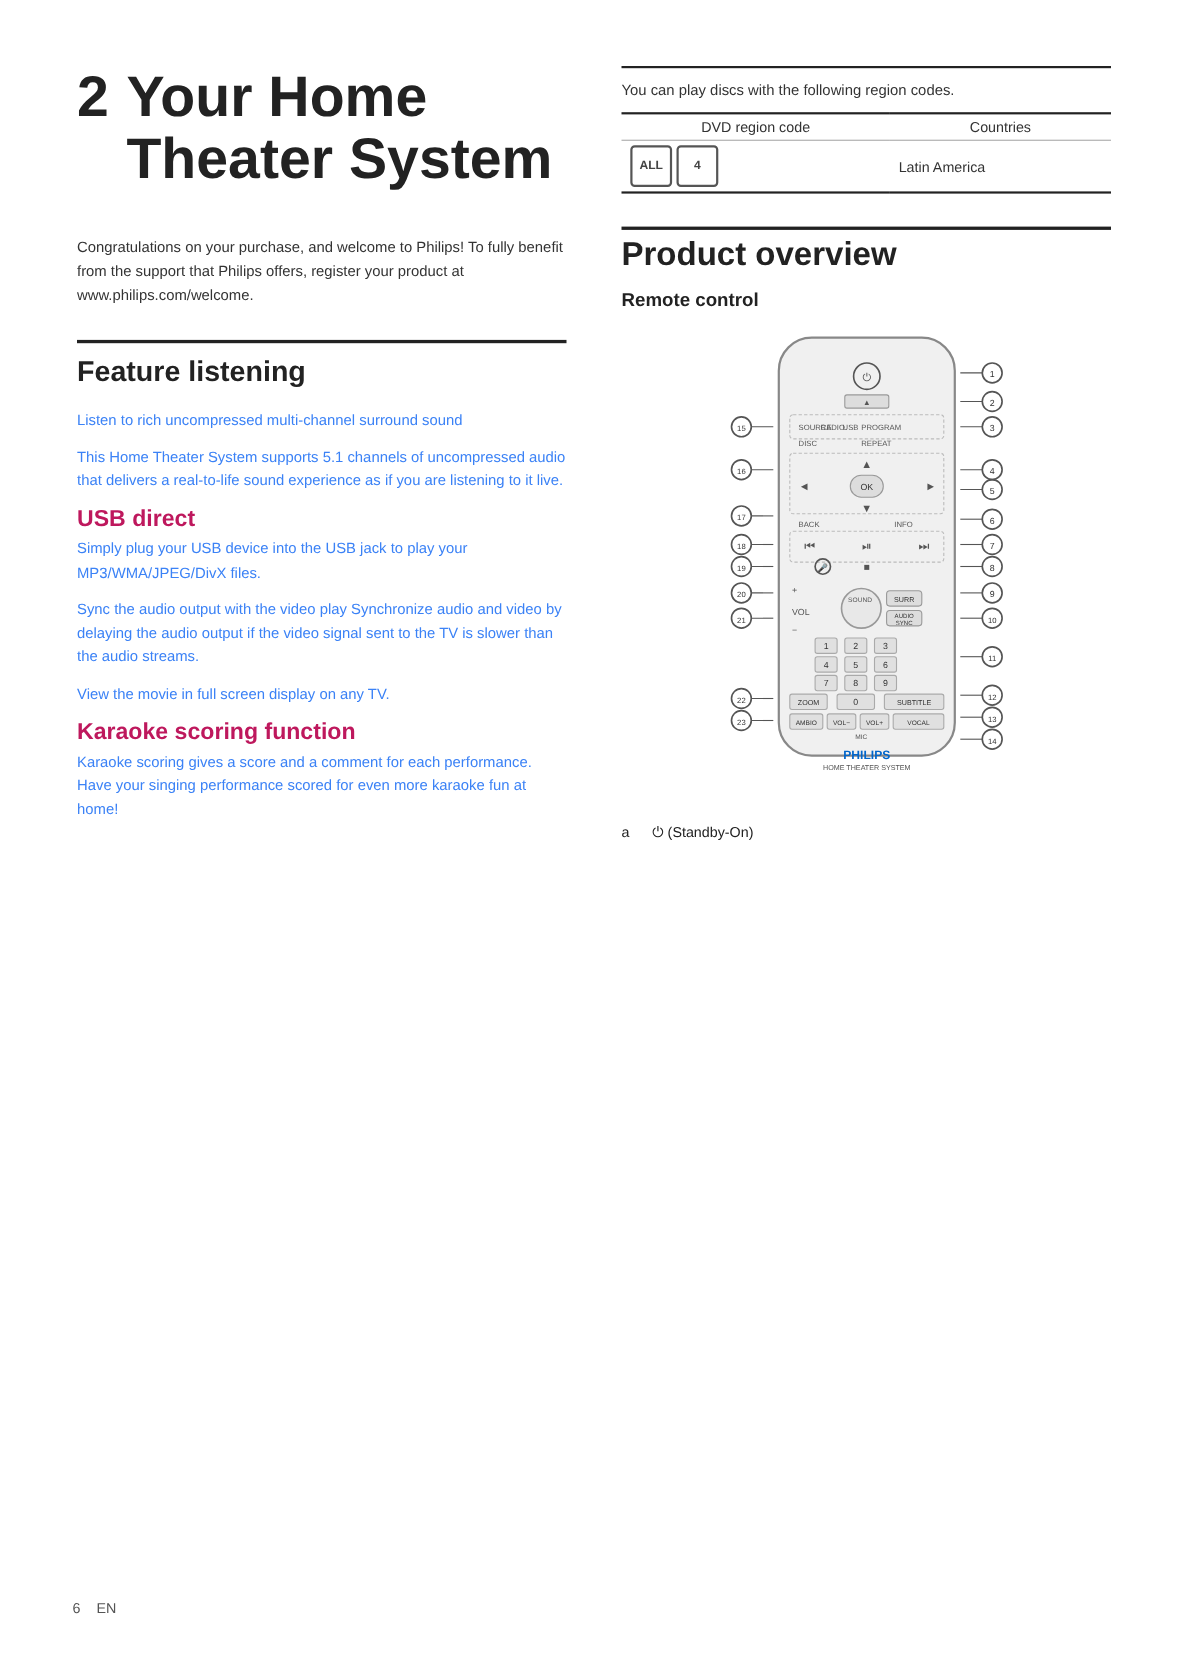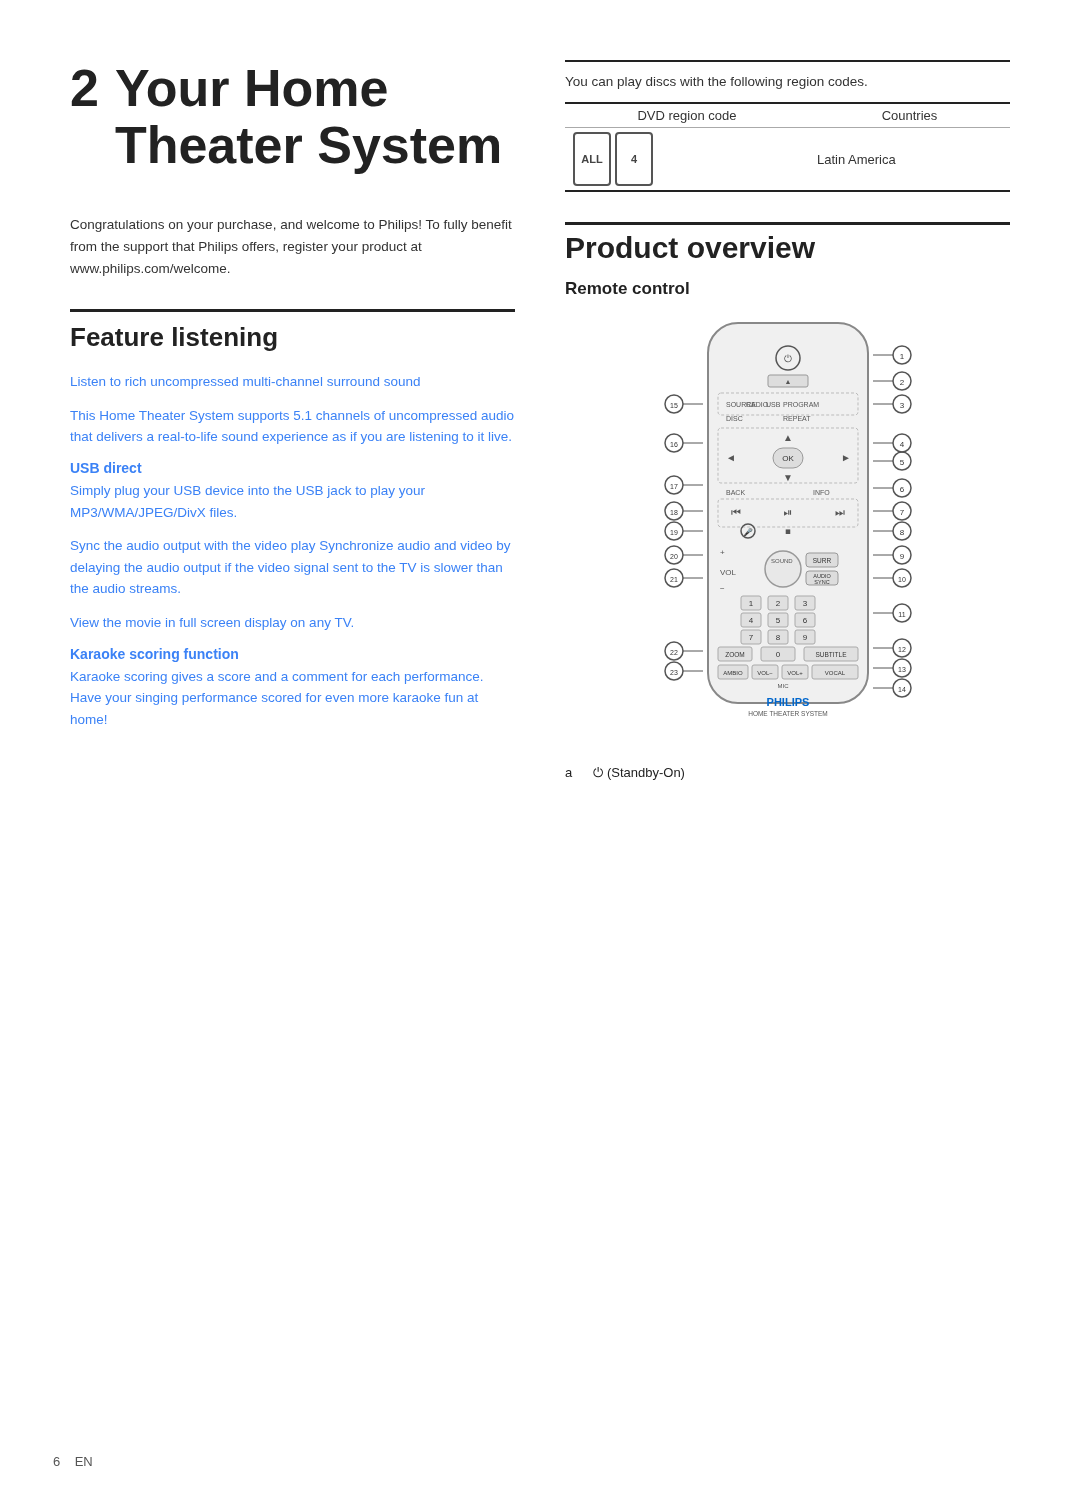--- a/index.html
+++ b/index.html
@@ -55,23 +55,23 @@
       border-top: 3px solid #222;
       margin-bottom: 10px;
     }
     .section-title {
       font-size: 26px;
       font-weight: bold;
       color: #222;
       margin-bottom: 18px;
     }
     .section-subtitle {
-      font-size: 14px;
-      font-weight: bold;
-      color: #3b82f6;
+      font-size: 21px;
+      font-weight: bold;
+      color: #be185d;
       margin-bottom: 4px;
     }
     .body-text {
       font-size: 13.5px;
       line-height: 1.6;
       color: #3b82f6;
       margin-bottom: 12px;
     }
     
     .region-codes-section {
@@ -113,21 +113,21 @@
       vertical-align: middle;
       color: #333;
     }
     .region-icons {
       display: flex;
       gap: 4px;
       align-items: center;
     }
     .region-icon {
       width: 38px;
-      height: 54px;
+      height: 38px;
       border: 2px solid #555;
       border-radius: 4px;
       display: flex;
       align-items: center;
       justify-content: center;
       font-size: 11px;
       font-weight: bold;
       color: #444;
     }
     
@@ -178,21 +178,21 @@
       list-style: disc;
     }
     .bullet-list li {
       font-size: 13px;
       line-height: 1.6;
     }
     
     .page-footer {
       position: absolute;
       bottom: 40px;
-      left: 53px;
+      left: 66px;
       font-size: 13px;
       color: #555;
     }
   </style>
 </head>
 <body>
 
 <div class="page">
 
   <div class="left-col">

